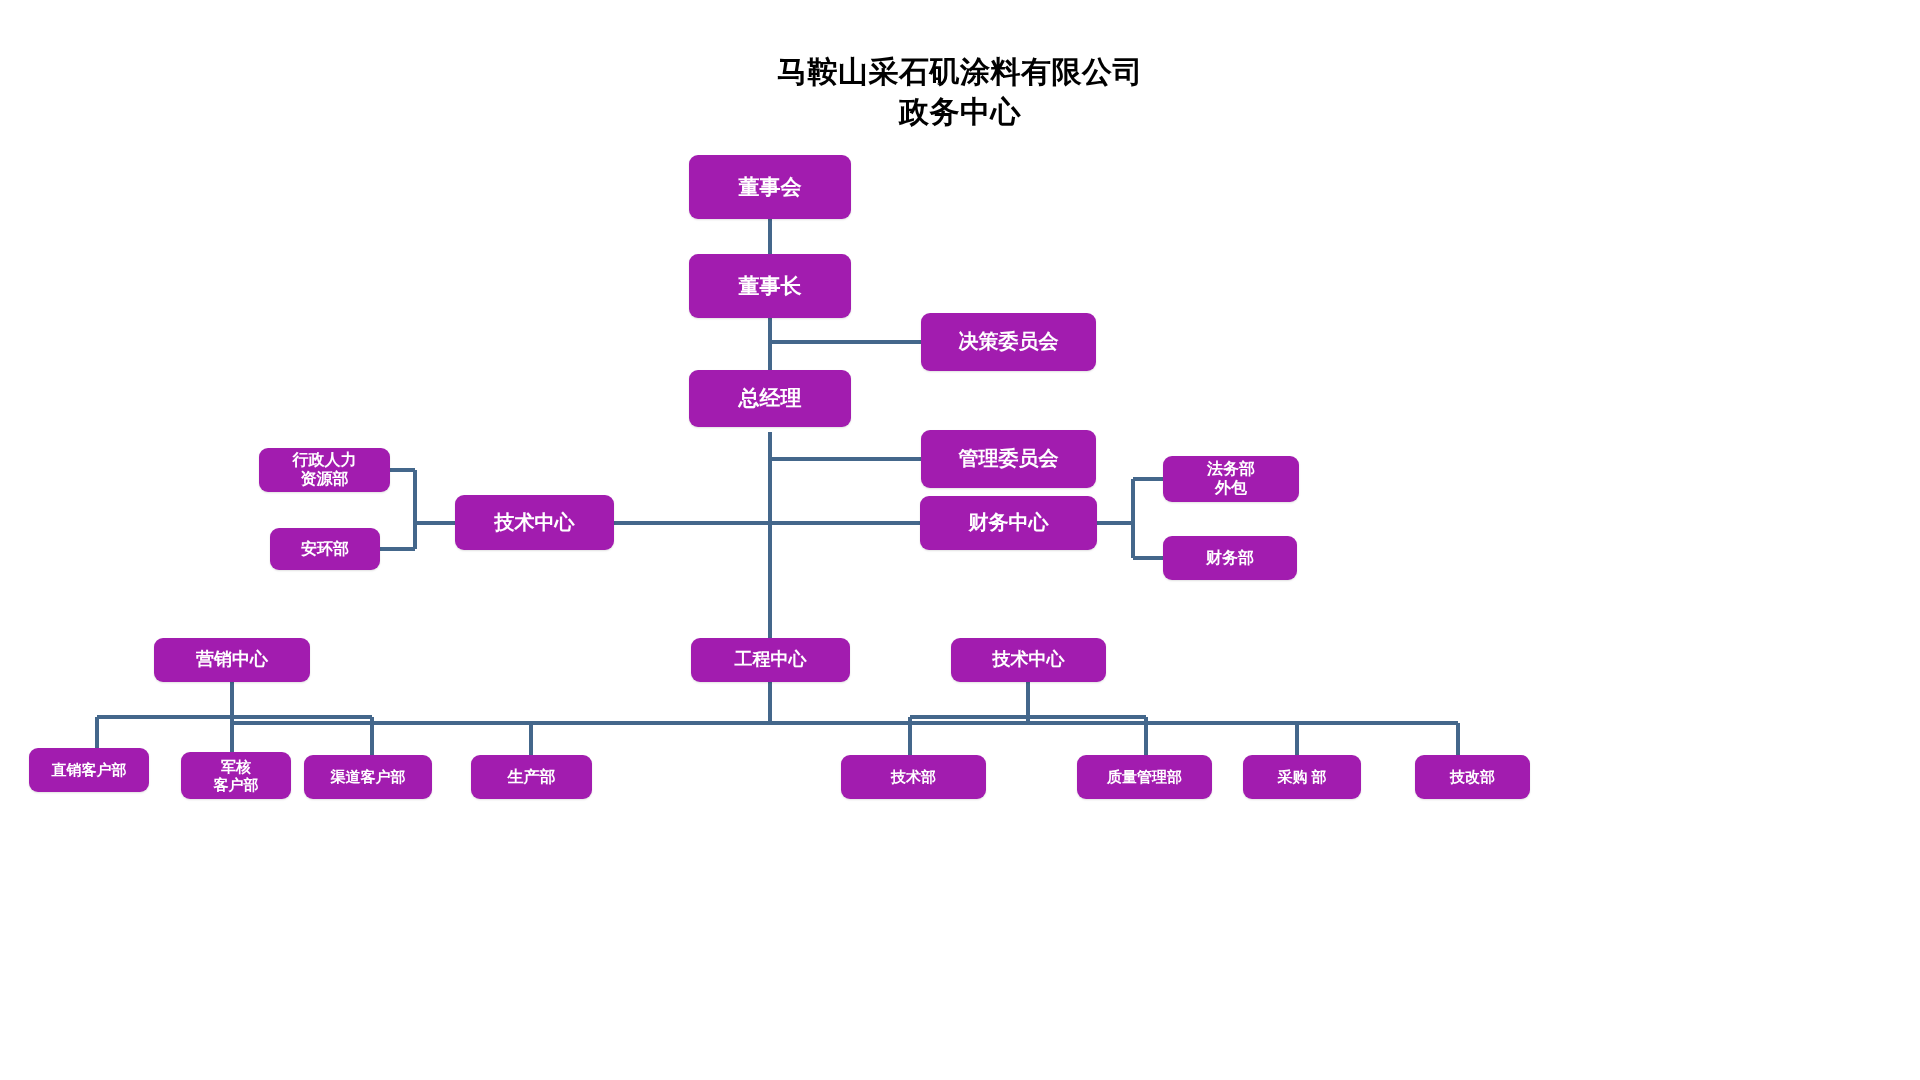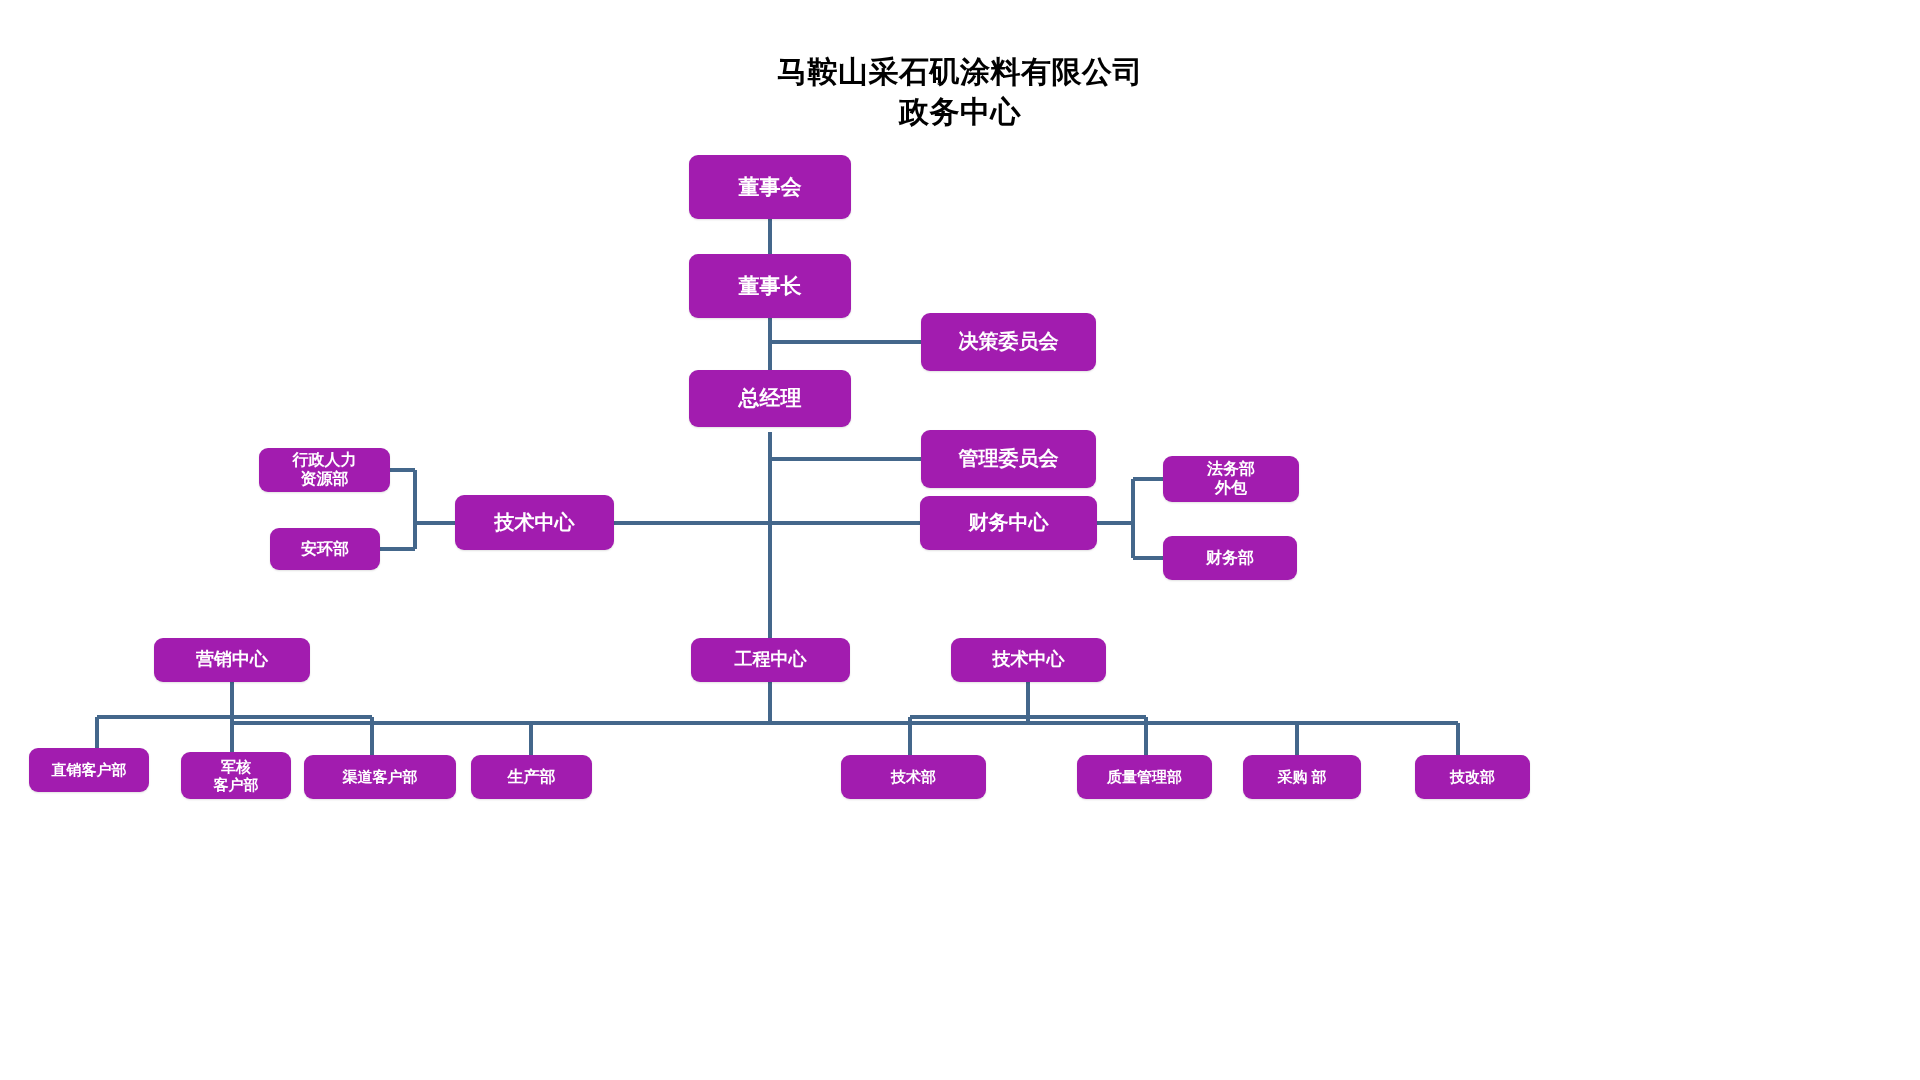--- a/index.html
+++ b/index.html
@@ -156,21 +156,21 @@
 
   <div class="node lv3" style="left:691px;top:638px;width:159px;height:44px;">工程中心</div>
 
   <div class="node lv3" style="left:951px;top:638px;width:155px;height:44px;">技术中心</div>
 
   <div class="node lv5" style="left:29px;top:748px;width:120px;height:44px;text-align:center;">直销客户部</div>
 
   <div class="node lv5" style="left:181px;top:752px;width:110px;height:47px;">军核
 客户部</div>
 
-  <div class="node lv5" style="left:304px;top:755px;width:152px;height:44px;">渠道客户部</div>
+  <div class="node lv5" style="left:304px;top:755px;width:128px;height:44px;">渠道客户部</div>
 
   <div class="node lv5" style="left:841px;top:755px;width:145px;height:44px;">技术部</div>
 
   <div class="node lv5" style="left:1077px;top:755px;width:135px;height:44px;">质量管理部</div>
 
   <div class="node lv5" style="left:1243px;top:755px;width:118px;height:44px;">采购 部</div>
 
   <div class="node lv5" style="left:1415px;top:755px;width:115px;height:44px;">技改部</div>
 
 </div>

